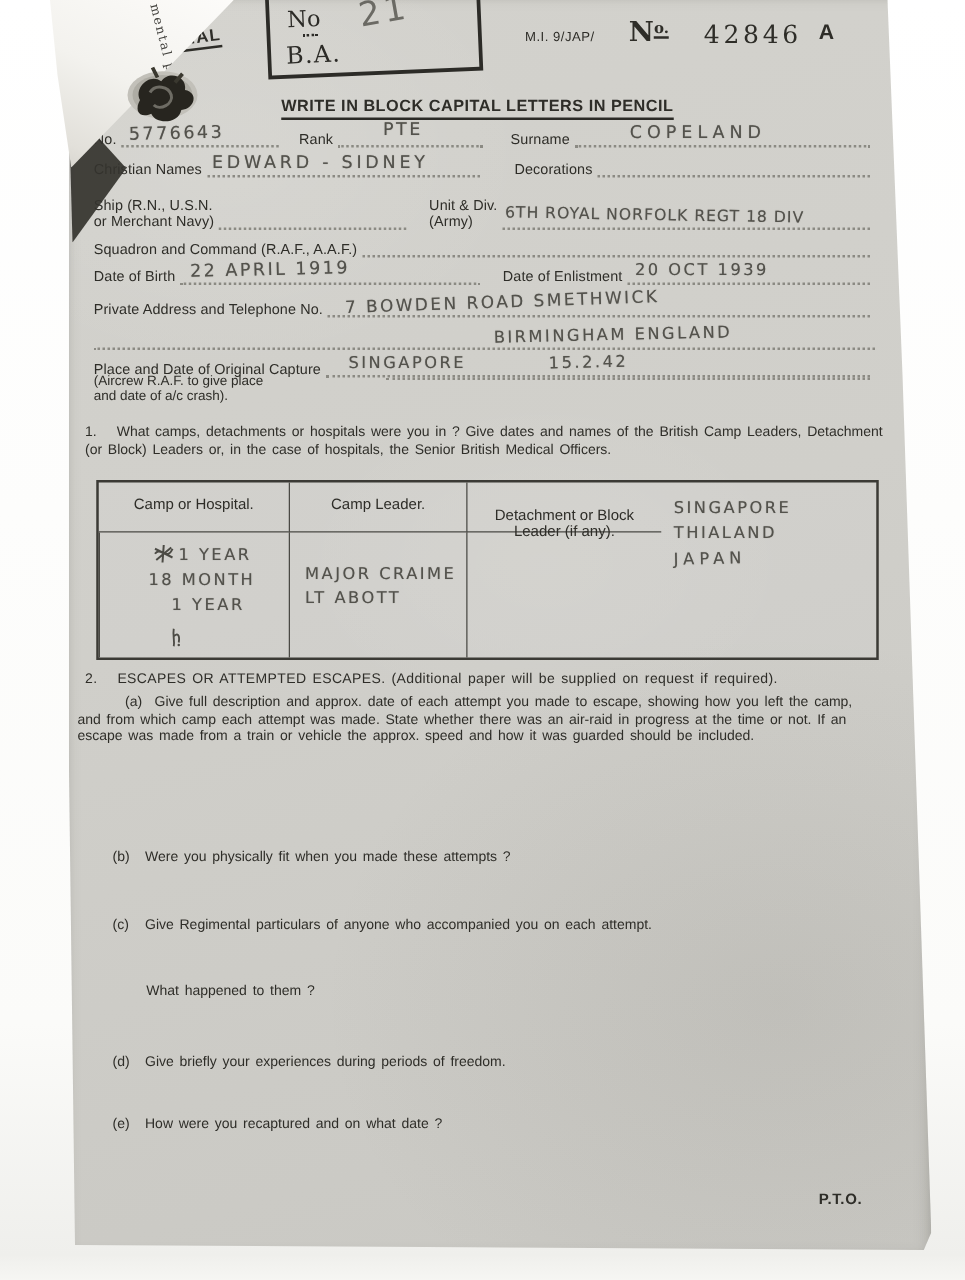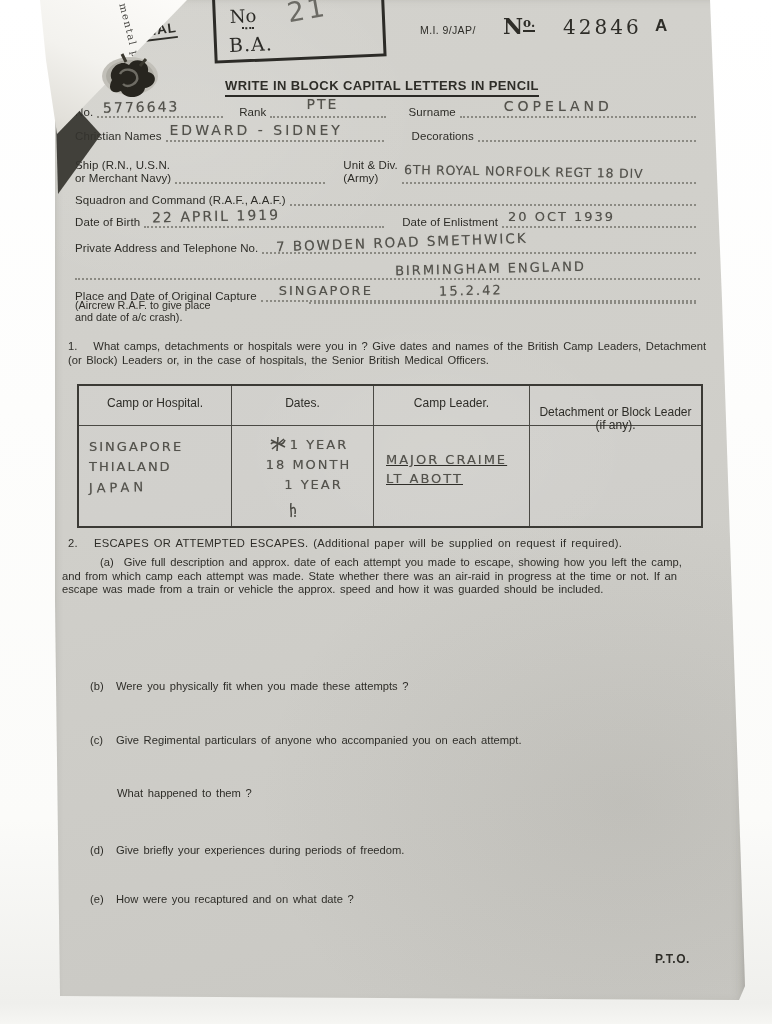--- a/index.html
+++ b/index.html
@@ -74,21 +74,21 @@
   }
   .camp-table .cell{position:relative;}
   .camp-table .bl{border-left:1.5px solid #4a4944;}
   .camp-table .th{border-bottom:1.5px solid #4a4944;font-size:12px;text-align:center;padding-top:10px;}
   .camp-table .th.wrap{padding-top:20px;line-height:12.5px;padding-left:8px;padding-right:8px;}
   .camp-table .hw{font-size:13px;}
   .td-camps{padding:11px 0 0 10px;}
   .td-camps .hw-block{line-height:20px;}
   .td-dates{padding:9px 0 0 12px;text-align:center;}
   .td-dates .hw-block{line-height:20px;}
-  .td-leader{padding:24px 0 0 12px;text-decoration:underline;}
+  .td-leader{padding:24px 0 0 12px;}
   .td-leader .hw-block{line-height:19px;}
   .scratch-svg{display:inline-block;vertical-align:-3px;margin-right:3px;}
   .stray-svg{position:absolute;left:56px;top:76px;}
 
   
   .item{position:absolute;left:35px;font-size:11.2px;word-spacing:1.5px;color:var(--ink);}
   .item .il{display:inline-block;width:26px;}
   .pto{position:absolute;left:600px;top:952px;font-size:12px;font-weight:bold;letter-spacing:.5px;}
 
   
@@ -219,21 +219,20 @@
       <div>(Aircrew R.A.F. to give place</div>
       <div>and date of a/c crash).</div>
     </div>
 
     <p class="q" style="top:340px;left:13px;width:648px">
       <span class="qn">1.</span><span>What camps, detachments or hospitals were you in ?  Give dates and names of the British Camp Leaders, Detachment (or Block) Leaders or, in the case of hospitals, the Senior British Medical Officers.</span>
     </p>
 
     <div class="camp-table">
       <div class="cell th">Camp or Hospital.</div>
-      <div class="cell th bl">Dates.</div>
       <div class="cell th bl">Camp Leader.</div>
       <div class="cell th bl wrap">Detachment or Block Leader (if any).</div>
 
       <div class="cell td-camps">
         <span class="hw hw-block">SINGAPORE</span>
         <span class="hw hw-block">THIALAND</span>
         <span class="hw hw-block r1" style="letter-spacing:4px">JAPAN</span>
       </div>
       <div class="cell td-dates bl">
         <span class="hw hw-block"><svg class="scratch-svg" width="18" height="16" viewBox="0 0 18 16">

